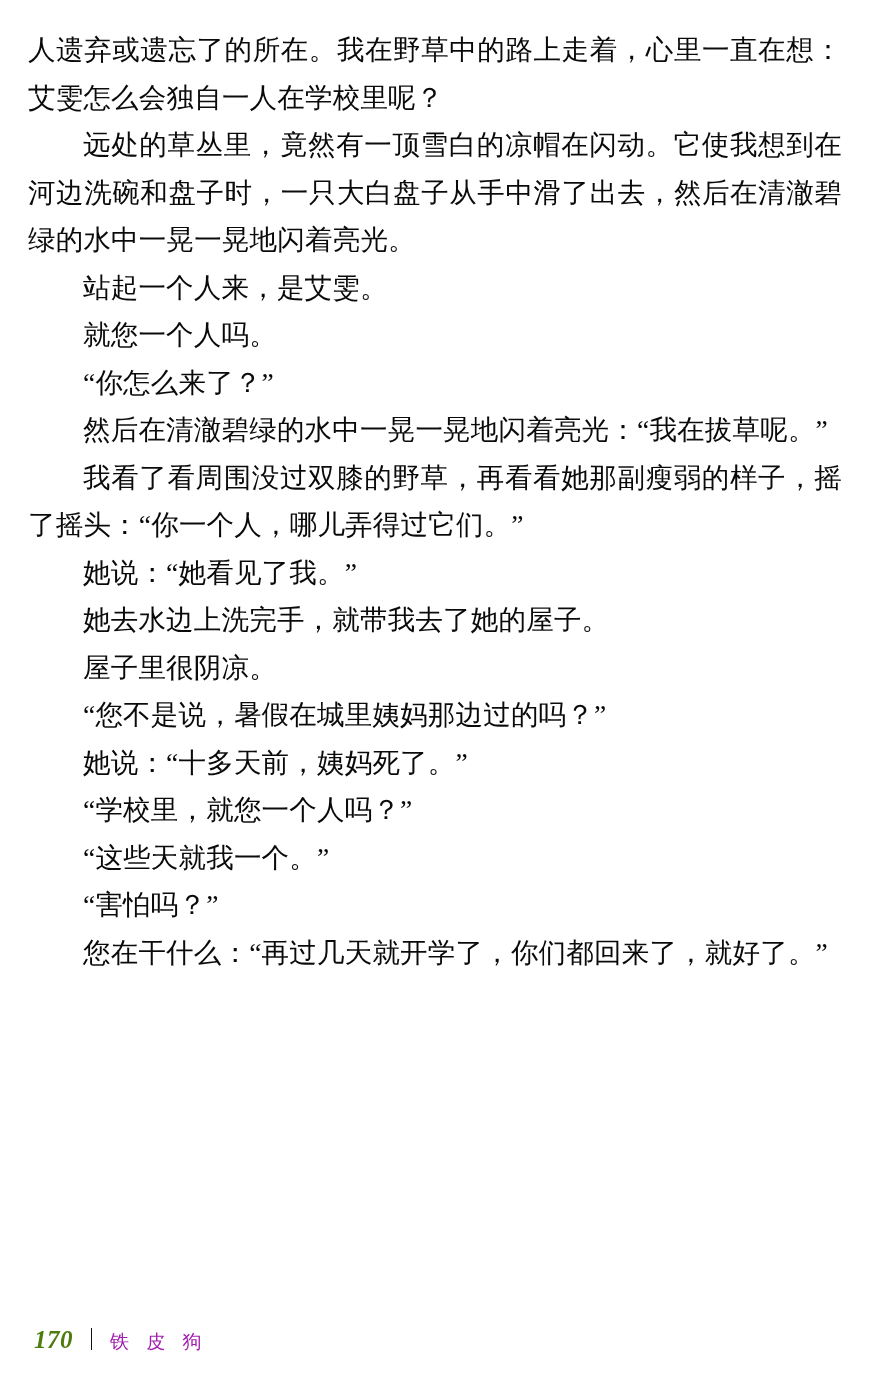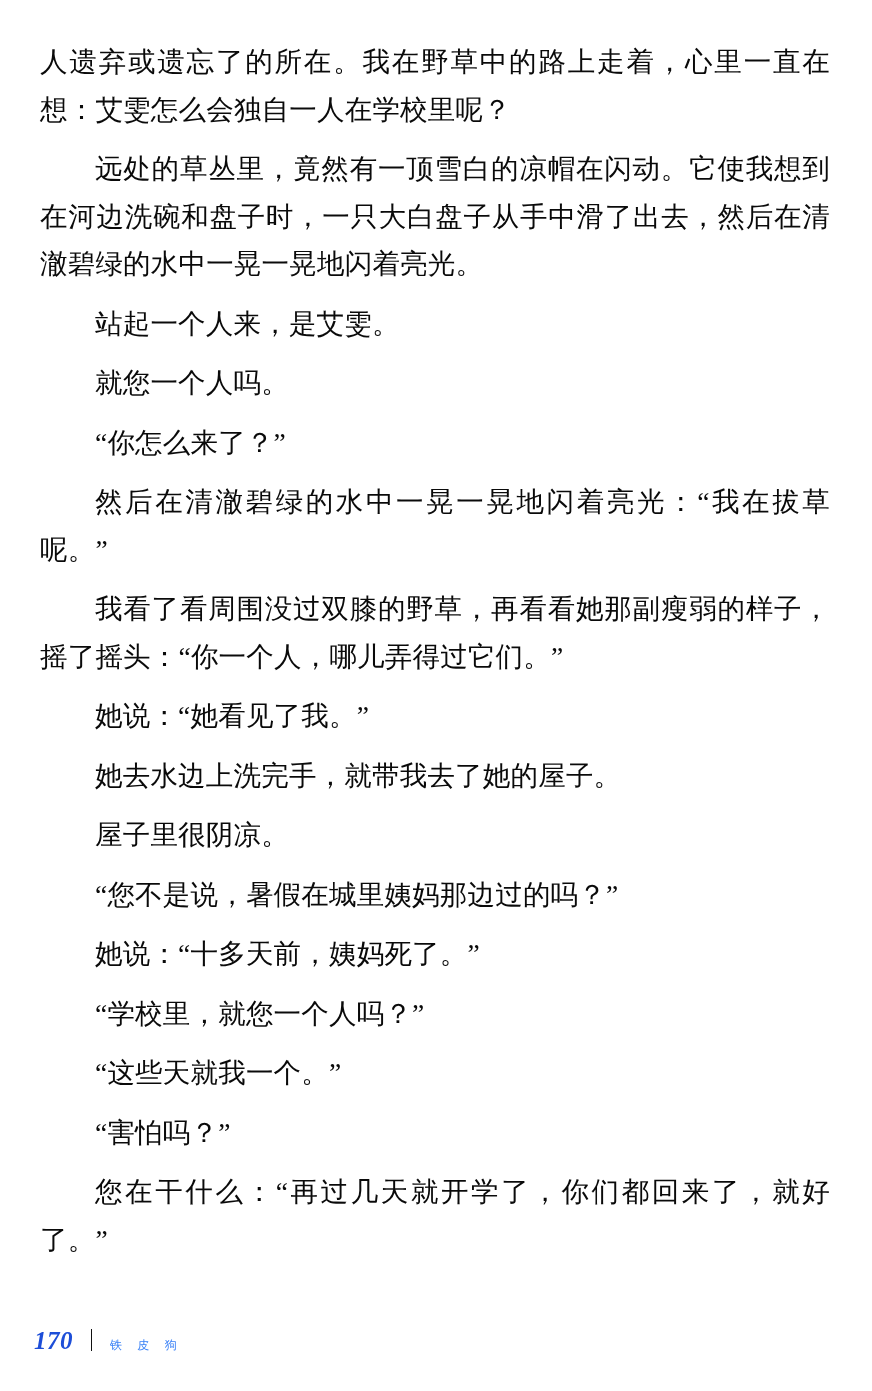--- a/index.html
+++ b/index.html
@@ -24,57 +24,57 @@
     padding: 26px 30px 0 28px;
   }
   .body-text {
     font-size: 27.5px;
     line-height: 47.5px;
     text-align: justify;
     text-justify: inter-character;
     letter-spacing: 0.2px;
   }
   .body-text p {
-    margin: 12px;
+    margin: 0;
     text-indent: 0;
   }
   .body-text p.indent {
     text-indent: 2em;
   }
   .footer {
     position: absolute;
     left: 34px;
     bottom: 36px;
     display: flex;
     align-items: baseline;
     gap: 0;
   }
   .folio {
     font-family: "Liberation Serif", "DejaVu Serif", serif;
     font-style: italic;
     font-weight: bold;
     font-size: 25px;
-    color: #1d4ed8;
+    color: #4d7c0f;
     letter-spacing: 0.5px;
     margin-top: 40px;
   }
   .footer-sep {
     display: inline-block;
     width: 1px;
     height: 22px;
     background: #111;
     margin: 0 18px;
     position: relative;
     top: 2px;
   }
   .footer-title {
     font-family: "Liberation Sans", "DejaVu Sans", sans-serif;
-    font-size: 12px;
+    font-size: 19px;
     letter-spacing: 6px;
-    color: #3b82f6;
+    color: #a21caf;
   }
 </style>
 </head>
 <body>
 
 <div class="page">
 
   <div class="body-text">
     <p class="">人遗弃或遗忘了的所在。我在野草中的路上走着，心里一直在想：艾雯怎么会独自一人在学校里呢？</p>
     <p class="indent">远处的草丛里，竟然有一顶雪白的凉帽在闪动。它使我想到在河边洗碗和盘子时，一只大白盘子从手中滑了出去，然后在清澈碧绿的水中一晃一晃地闪着亮光。</p>

